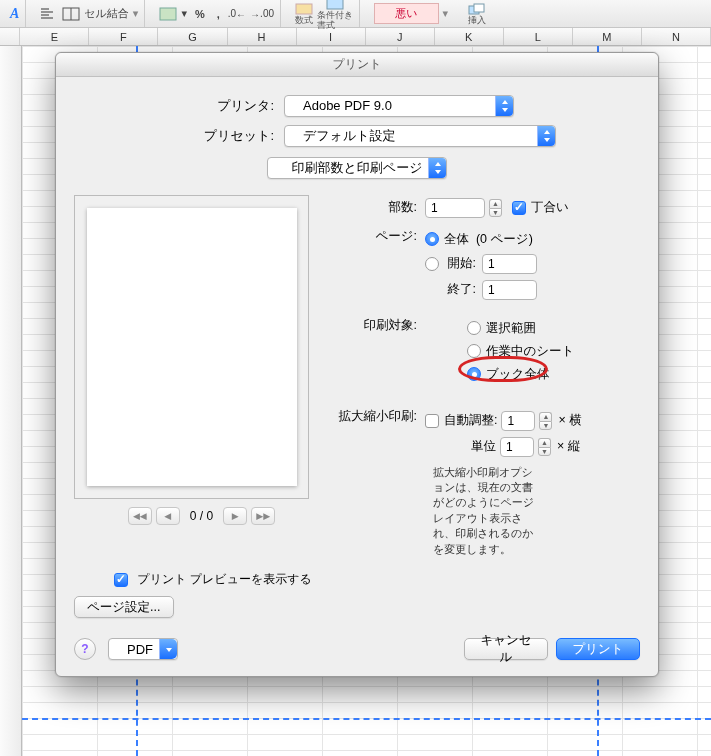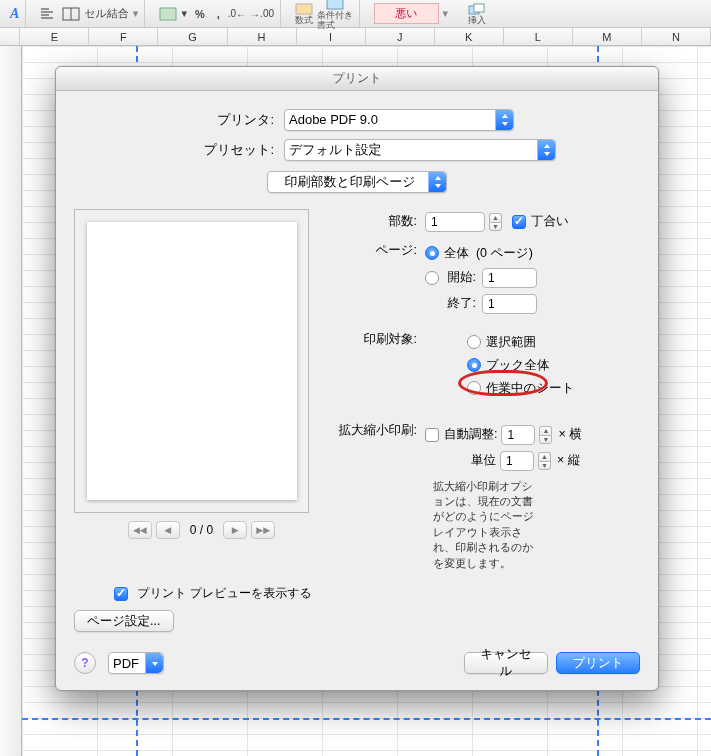--- a/index.html
+++ b/index.html
@@ -51,21 +51,21 @@
     position:absolute; top:46px; left:0; bottom:0; width:22px;
     background:linear-gradient(90deg,#fbfbfb,#ececec);
     border-right:1px solid #bdbdbd;
   }
   .page-guide-v { position:absolute; top:46px; bottom:0; border-left:2px dashed #3a7fff; }
   .page-guide-h { position:absolute; left:22px; right:0; border-top:2px dashed #3a7fff; }
 
   
   .dialog {
     position:absolute;
-    left: 55px; top: 66px;
+    left: 55px; top: 52px;
     width: 604px; height: 625px;
     background: #efefef;
     border: 1px solid #9a9a9a;
     border-radius: 6px;
     box-shadow: 0 14px 34px rgba(0,0,0,.45), 0 0 0 1px rgba(0,0,0,.05);
     display:flex; flex-direction:column;
   }
   .titlebar {
     height: 24px; text-align:center;
     font-size: 12px; color:#555;
@@ -75,21 +75,21 @@
     display:flex; align-items:center; justify-content:center;
   }
   .body { flex:1; padding: 18px 18px 10px 18px; position:relative; }
 
   .row { display:flex; align-items:center; margin-bottom: 8px; }
   .row .lbl { width: 210px; text-align:right; padding-right: 10px; font-size: 13px; color:#000; }
 
   .mac-select {
     display:inline-flex; align-items:center;
     background:#fff; border:1px solid #b5b5b5; border-radius:4px;
-    height: 22px; font-size: 13px; padding: 0 0 0 4px;
+    height: 22px; font-size: 13px; padding: 0 0 0 18px;
     box-shadow: 0 1px 1px rgba(0,0,0,.08);
   }
   .mac-select .val { flex:1; }
   .mac-select .arrows {
     width: 18px; height: 100%;
     background: linear-gradient(#6db2ff,#1a6fff);
     border-left:1px solid #9abaff;
     border-radius: 0 4px 4px 0;
     display:flex; flex-direction:column; align-items:center; justify-content:center;
     color:#fff;
@@ -353,26 +353,26 @@
         </div>
 
         <div class="opt-row" style="align-items:flex-start; margin-top:14px; position:relative;gap:42px;">
           <div class="opt-lbl">印刷対象:</div>
           <div style="position:relative;">
             <div class="radio-line">
               <input type="radio" class="radio" name="tgt" style="">
               <span>選択範囲</span>
             </div>
             <div class="radio-line">
+              <input type="radio" class="radio" name="tgt" style="">
+              <span>作業中のシート</span>
+            </div>
+            <div class="radio-line">
               <input type="radio" class="radio" name="tgt" checked="" style="">
               <span>ブック全体</span>
-            </div>
-            <div class="radio-line">
-              <input type="radio" class="radio" name="tgt" style="">
-              <span>作業中のシート</span>
             </div>
             <div class="highlight-oval" style="left:-9px; top:39px;"></div>
           </div>
         </div>
 
         <div class="opt-row" style="align-items:flex-start; margin-top:22px;">
           <div class="opt-lbl">拡大縮小印刷:</div>
           <div>
             <div class="radio-line">
               <input type="checkbox" class="mac-cb" style="">

